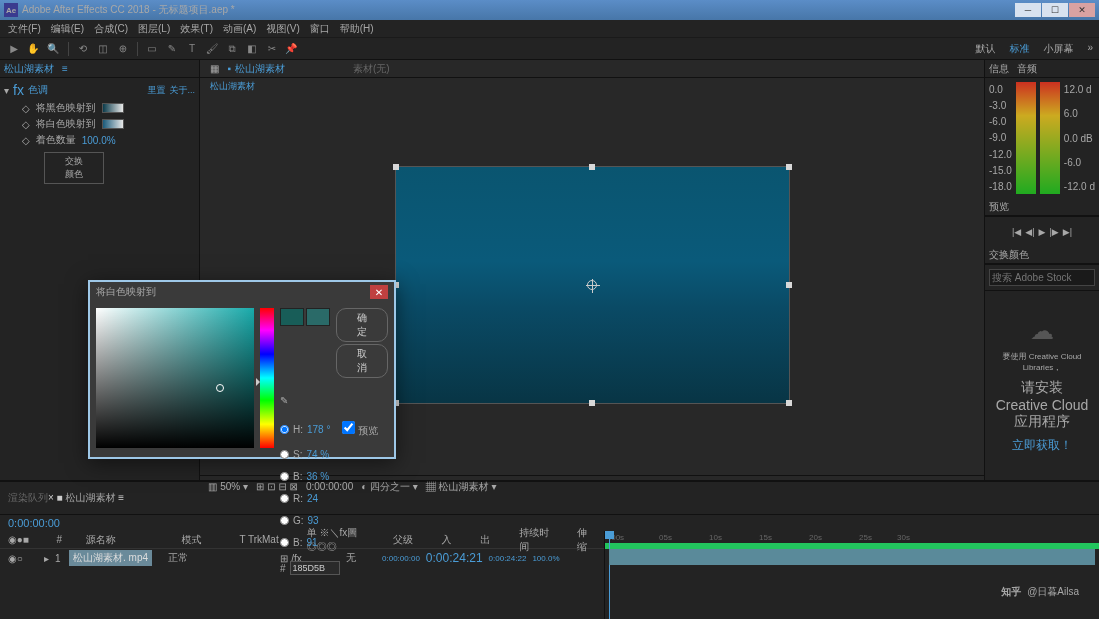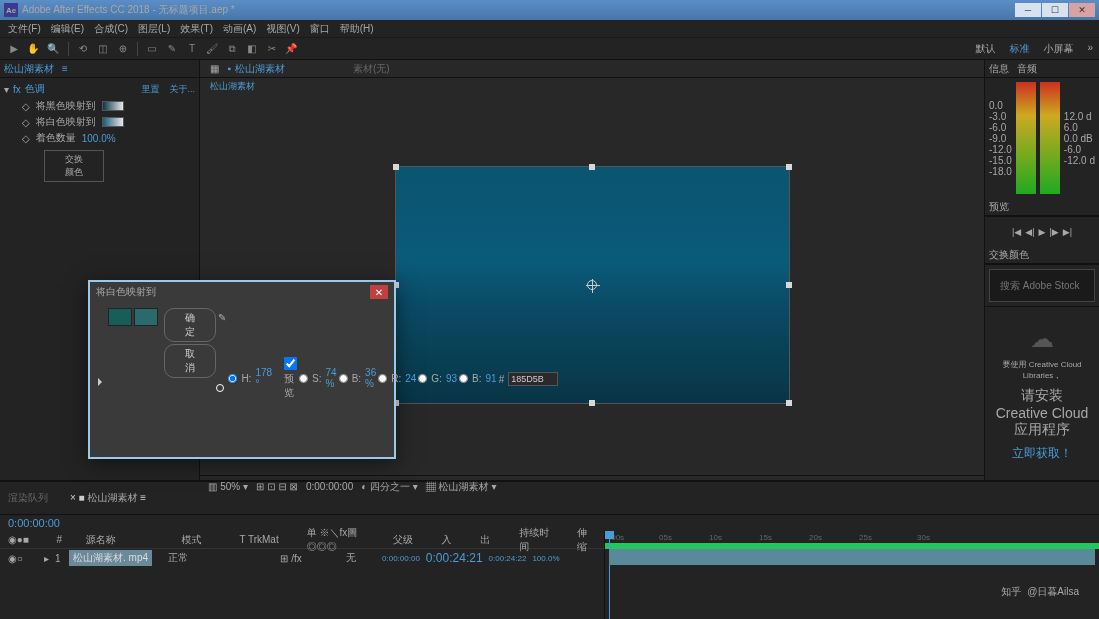--- a/index.html
+++ b/index.html
@@ -17,21 +17,21 @@
 .toolbar .rightopts{margin-left:auto;display:flex;gap:14px;font-size:10px}
 .toolbar .rightopts span{cursor:pointer}
 .toolbar .rightopts .active{color:#4a9cd6}
 .workspace{display:flex;height:420px}
 .leftpanel{width:200px;background:#232323;border-right:1px solid #111}
 .panel-tabs{height:18px;display:flex;padding:0 4px;gap:8px;border-bottom:1px solid #111;align-items:center}
 .panel-tabs .tab{font-size:10px;cursor:pointer}
 .panel-tabs .tab.active{color:#4a9cd6}
 .effect-section{padding:2px 4px}
 .effect-header{display:flex;align-items:center;gap:4px;padding:2px 0}
-.effect-header .fx{color:#4a9cd6;font-size:10px}
+.effect-header .fx{color:#4a9cd6;font-size:14px}
 .effect-row{display:flex;align-items:center;gap:6px;padding:1px 0 1px 18px;font-size:9px}
 .effect-row .swatch{width:22px;height:10px;background:linear-gradient(90deg,#0a3a4a,#e8e8e8);border:1px solid #555;cursor:pointer}
 .effect-row .swatch2{width:22px;height:10px;background:linear-gradient(90deg,#1a5a7a,#e8e8e8);border:1px solid #555;cursor:pointer}
 .swapbtn{margin:4px 0 0 40px;padding:2px 20px;border:1px solid #555;font-size:9px;text-align:center;cursor:pointer;width:60px}
 .centerpanel{flex:1;background:#282828;position:relative}
 .comp-tabs{height:18px;display:flex;align-items:center;gap:8px;padding:0 10px;border-bottom:1px solid #111}
 .comp-tabs .ctab{display:flex;align-items:center;gap:4px;cursor:pointer}
 .preview-area{position:relative;width:100%;height:calc(100% - 40px);display:flex;align-items:center;justify-content:center}
 .preview-frame{position:relative;width:395px;height:238px;background:linear-gradient(180deg,#0a5570 0%,#0a5a7a 40%,#0a4a65 60%,#083545 100%);border:1px solid #555}
 .handle{position:absolute;width:6px;height:6px;background:#d8d8d8}
@@ -39,29 +39,29 @@
 .h-ml{top:50%;left:-3px;margin-top:-3px}.h-mr{top:50%;right:-3px;margin-top:-3px}
 .h-bl{bottom:-3px;left:-3px}.h-bm{bottom:-3px;left:50%;margin-left:-3px}.h-br{bottom:-3px;right:-3px}
 .anchor{position:absolute;top:50%;left:50%;width:10px;height:10px;margin:-5px 0 0 -5px;border:1px solid #ccc;border-radius:50%}
 .anchor::before,.anchor::after{content:"";position:absolute;background:#ccc}
 .anchor::before{width:14px;height:1px;top:4px;left:-2px}
 .anchor::after{width:1px;height:14px;left:4px;top:-2px}
 .preview-footer{height:22px;border-top:1px solid #111;display:flex;align-items:center;padding:0 8px;gap:8px;font-size:9px;color:#666}
 .rightpanel{width:115px;background:#232323;border-left:1px solid #111;display:flex;flex-direction:column}
 .audio-meter{height:120px;padding:4px;display:flex;gap:4px}
 .meter-bar{flex:1;background:linear-gradient(180deg,#cc3020 0%,#ccaa20 30%,#20aa20 100%);position:relative}
-.meter-scale{display:flex;flex-direction:column;justify-content:center;font-size:7px;color:#666;padding:2px 0}
+.meter-scale{display:flex;flex-direction:column;justify-content:space-between;font-size:7px;color:#666;padding:2px 0}
 .playback-ctrl{height:30px;display:flex;align-items:center;justify-content:center;gap:4px;border-top:1px solid #111}
 .playback-ctrl span{cursor:pointer;font-size:9px}
 .props-section{border-top:1px solid #111;padding:4px}
 .cc-section{flex:1;border-top:1px solid #111;display:flex;flex-direction:column;align-items:center;justify-content:center;text-align:center;padding:10px;gap:6px}
 .cc-icon{font-size:24px;color:#555}
 .cc-link{color:#4a9cd6;cursor:pointer;font-size:12px}
 .timeline{height:140px;background:#232323;border-top:2px solid #111}
-.tl-tabs{height:18px;display:flex;align-items:center;padding:16px 8px;gap:22px;border-bottom:1px solid #111}
+.tl-tabs{height:18px;display:flex;align-items:center;padding:16px 8px;gap:0;border-bottom:1px solid #111}
 .tl-timecode{color:#4a9cd6;font-size:11px;padding:2px 8px}
 .tl-content{display:flex;height:100px}
 .tl-left{width:605px;border-right:1px solid #111}
 .tl-header{height:18px;display:flex;align-items:center;padding:0 8px;gap:20px;border-bottom:1px solid #333;font-size:9px}
 .tl-row{height:18px;display:flex;align-items:center;padding:0 8px;gap:6px;font-size:9px}
 .tl-row .layertag{background:#6a8a9a;padding:1px 4px;color:#ddd}
 .tl-right{flex:1;position:relative}
 .tl-ruler{height:18px;border-bottom:6px solid #22c55e;position:relative;display:flex;align-items:center}
 .tl-ruler .tick{position:absolute;font-size:8px;color:#666}
 .tl-cti{position:absolute;top:0;left:4px;width:1px;height:100%;background:#4a9cd6}
@@ -70,33 +70,33 @@
 
 .colorpicker{position:absolute;top:280px;left:88px;width:308px;height:179px;background:#3a3a3a;border:2px solid #9ec8e8;box-shadow:0 4px 20px rgba(0,0,0,0.5);z-index:100}
 .cp-title{height:20px;background:#3a3a3a;display:flex;align-items:center;padding:0 6px;font-size:10px;color:#ccc}
 .cp-close{margin-left:auto;width:18px;height:14px;background:#c04040;display:flex;align-items:center;justify-content:center;cursor:pointer;color:#fff}
 .cp-body{display:flex;padding:6px;gap:6px}
 .cp-field{width:160px;height:140px;background:linear-gradient(to right,#fff 0%,#18aaaa 100%);position:relative;cursor:crosshair}
 .cp-field::after{content:"";position:absolute;inset:0;background:linear-gradient(to bottom,transparent 0%,#000 100%)}
 .cp-field .picker-ring{position:absolute;top:76px;left:120px;width:8px;height:8px;border:1px solid #fff;border-radius:50%;z-index:2}
 .cp-hue{width:14px;height:140px;background:linear-gradient(180deg,#f00 0%,#f0f 16%,#00f 33%,#0ff 50%,#0f0 66%,#ff0 83%,#f00 100%);cursor:pointer;position:relative}
 .cp-hue .hue-arrow{position:absolute;top:70px;left:-4px;width:0;height:0;border-top:4px solid transparent;border-bottom:4px solid transparent;border-left:4px solid #ccc}
-.cp-controls{flex:1;display:flex;flex-direction:row;gap:2px}
+.cp-controls{flex:1;display:flex;flex-direction:column;gap:11px}
 .cp-swatches{display:flex;gap:2px;margin-bottom:2px}
 .cp-sw{width:24px;height:18px;border:1px solid #222}
 .cp-sw.new{background:#185d58}
 .cp-sw.old{background:#2a6a68}
 .cp-btn{padding:2px 20px;border:1px solid #666;border-radius:10px;font-size:10px;text-align:center;cursor:pointer;color:#ccc;margin-bottom:2px}
 .cp-val{display:flex;align-items:center;gap:4px;font-size:9px}
 .cp-val input[type=radio]{width:9px;height:9px}
 .cp-eyedrop{display:flex;gap:6px;margin:4px 0}
 .cp-hex{display:flex;align-items:center;gap:4px;margin-top:2px}
 .cp-hex input{width:50px;background:#2a2a2a;border:1px solid #555;color:#ccc;padding:1px 2px;font-size:9px}
 .watermark{position:absolute;bottom:20px;right:20px;font-size:22px;color:#d8d8d8;font-weight:300;display:flex;align-items:center;gap:6px;z-index:50}
-.zhihu{font-weight:normal}
+.zhihu{font-weight:bold}
 </style>
 </head>
 <body>
 
 <div class="titlebar">
   <div class="icon">Ae</div>
   <span>Adobe After Effects CC 2018 - 无标题项目.aep *</span>
   <div class="winbtns">
     <span>─</span>
     <span>☐</span>
@@ -146,21 +146,21 @@
     <div class="panel-tabs">
       <span class="tab active">松山湖素材</span>
       <span style="color:#4a9cd6">≡</span>
     </div>
     <div class="effect-section">
       <div class="effect-header">
         <span>▾</span>
         <span class="fx">fx</span>
         <span style="color:#4a9cd6">色调</span>
         <span style="margin-left:auto;color:#4a9cd6;font-size:9px">里置</span>
-        <span style="color:#4a9cd6;font-size:9px;margin-left:6px">关于...</span>
+        <span style="color:#4a9cd6;font-size:9px;">关于...</span>
       </div>
       <div class="effect-row">
         <span>◇</span>
         <span>将黑色映射到</span>
         <div class="swatch"></div>
       </div>
       <div class="effect-row">
         <span>◇</span>
         <span>将白色映射到</span>
         <div class="swatch2"></div>
@@ -237,21 +237,21 @@
     <div class="playback-ctrl">
       <span>|◀</span>
       <span>◀|</span>
       <span>▶</span>
       <span>|▶</span>
       <span>▶|</span>
     </div>
     <div class="panel-tabs">
         <span class="tab">交换颜色</span>
       </div>
-    <div class="props-section"><input placeholder="搜索 Adobe Stock" style="width: 100%; background: rgb(26, 26, 26); border: 1px solid rgb(68, 68, 68); padding: 10px; color: rgb(136, 136, 136);"></div>
+    <div class="props-section"><input placeholder="搜索 Adobe Stock" style="width: 100%; background: rgb(26, 26, 26); border: 1px solid rgb(68, 68, 68); padding: 2px; color: rgb(136, 136, 136);"></div>
     <div class="cc-section">
       <div class="cc-icon">☁</div>
       <div style="font-size:8px">要使用 Creative Cloud Libraries，</div>
       <div style="font-size:14px">请安装 Creative Cloud 应用程序</div>
       <div class="cc-link">立即获取！</div>
     </div>
   </div>
 </div>
 
 <div class="timeline">
@@ -291,21 +291,21 @@
       </div>
     </div>
     <div class="tl-right">
       <div class="tl-ruler">
         <span class="tick" style="left:4px">:00s</span>
         <span class="tick" style="left:54px">05s</span>
         <span class="tick" style="left:104px">10s</span>
         <span class="tick" style="left:154px">15s</span>
         <span class="tick" style="left:204px">20s</span>
         <span class="tick" style="left:254px">25s</span>
-        <span class="tick" style="left:312px">30s</span>
+        <span class="tick" style="left:292px">30s</span>
       </div>
       <div class="tl-cti"></div>
       <div class="tl-layer-bar"></div>
     </div>
   </div>
 </div>
 
 <div class="colorpicker">
   <div class="cp-title">
     <span>将白色映射到</span>

